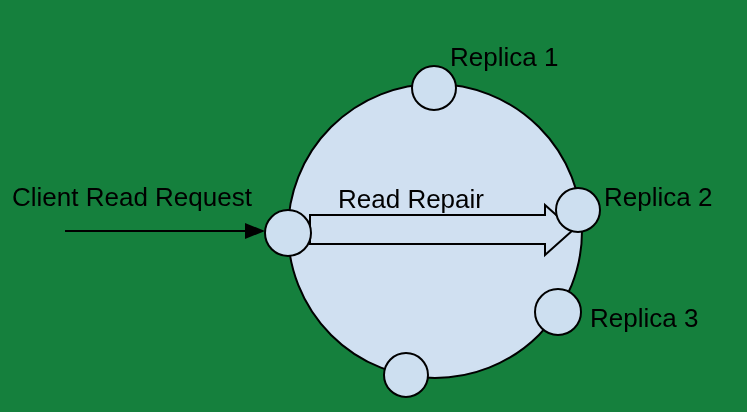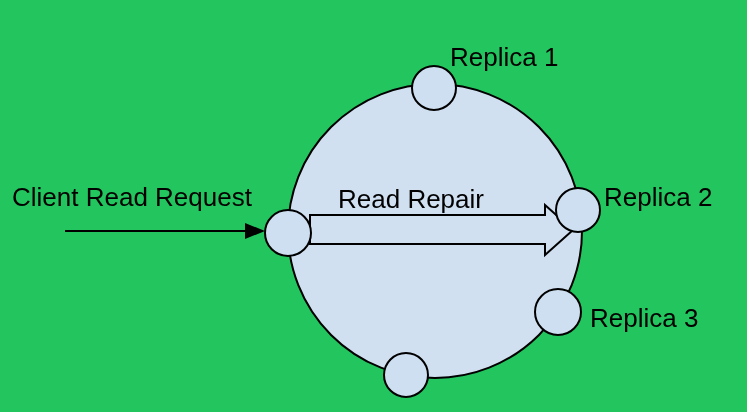--- a/index.html
+++ b/index.html
@@ -8,21 +8,21 @@
     padding: 0;
     background: #ffffff;
   }
   body {
     font-family: "Liberation Sans", sans-serif;
   }
   #diagram-root {
     position: relative;
     width: 747px;
     height: 412px;
-    background: #22c55e;
+    background: #15803d;
     overflow: hidden;
   }
   #diagram-svg {
     position: absolute;
     left: 0;
     top: 0;
     width: 747px;
     height: 412px;
     display: block;
   }

